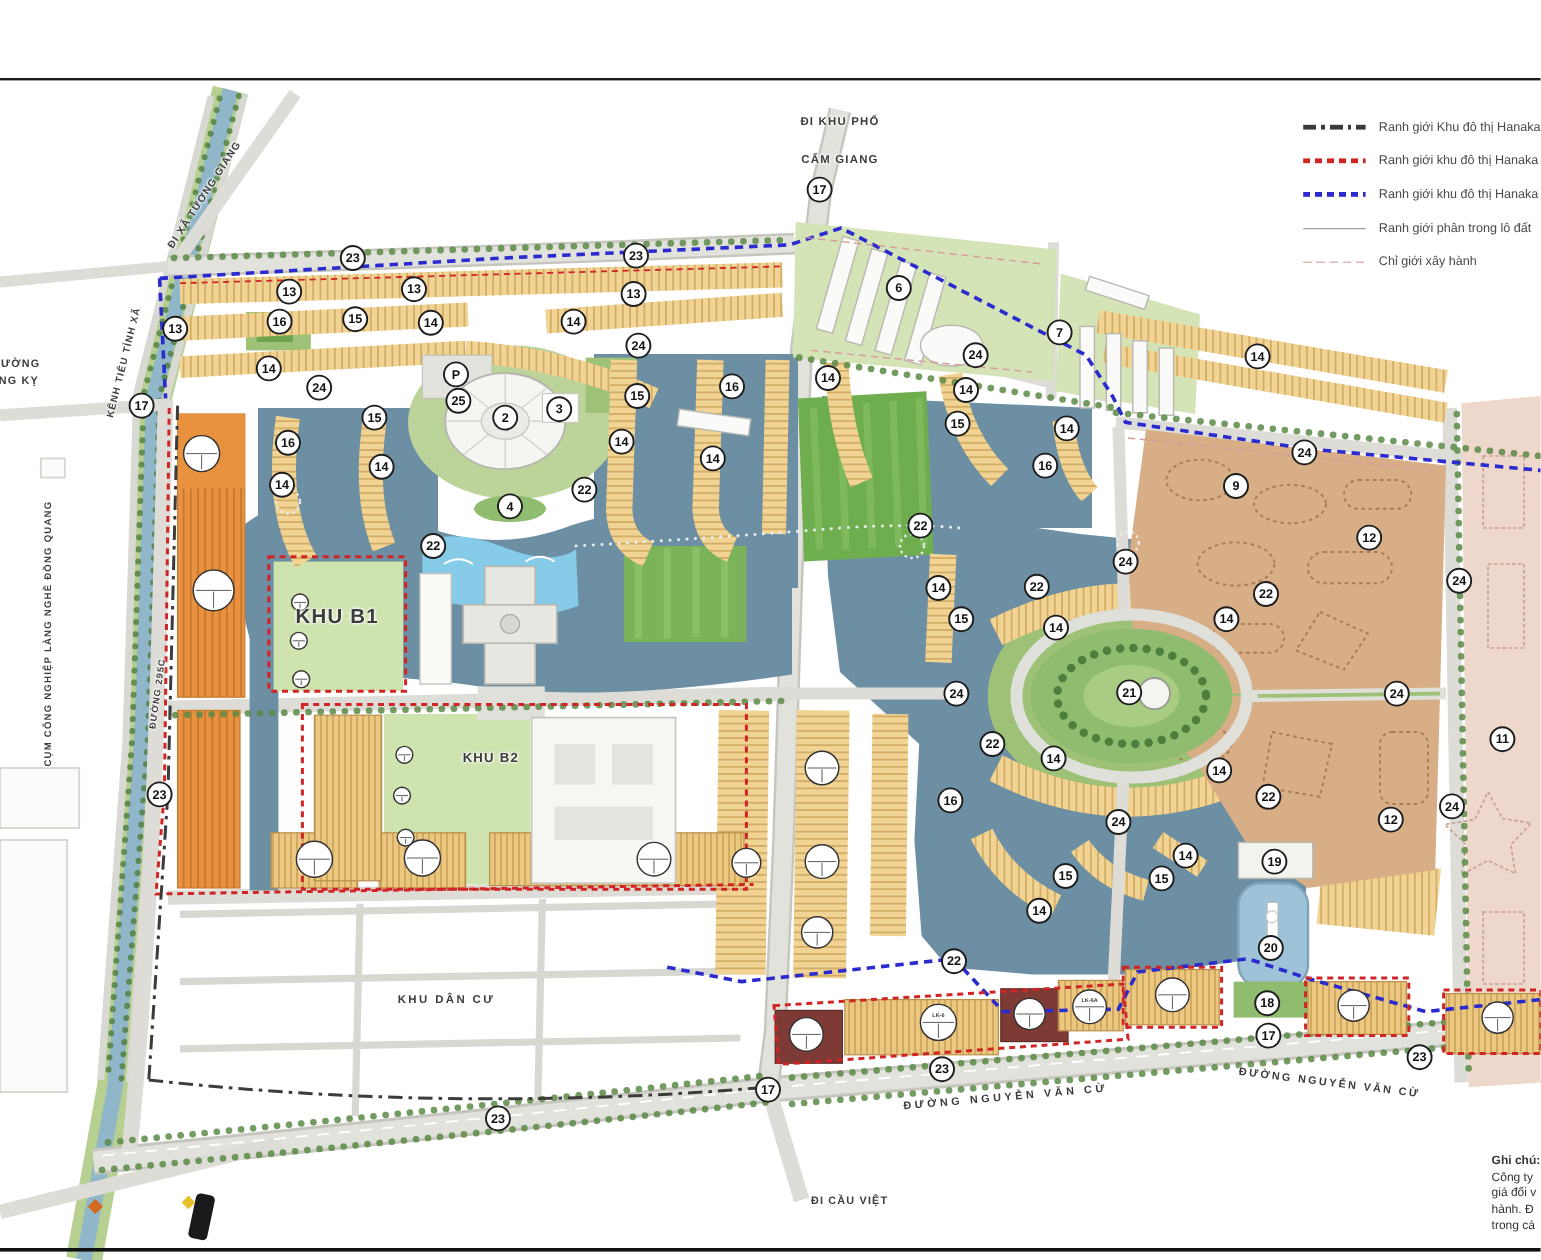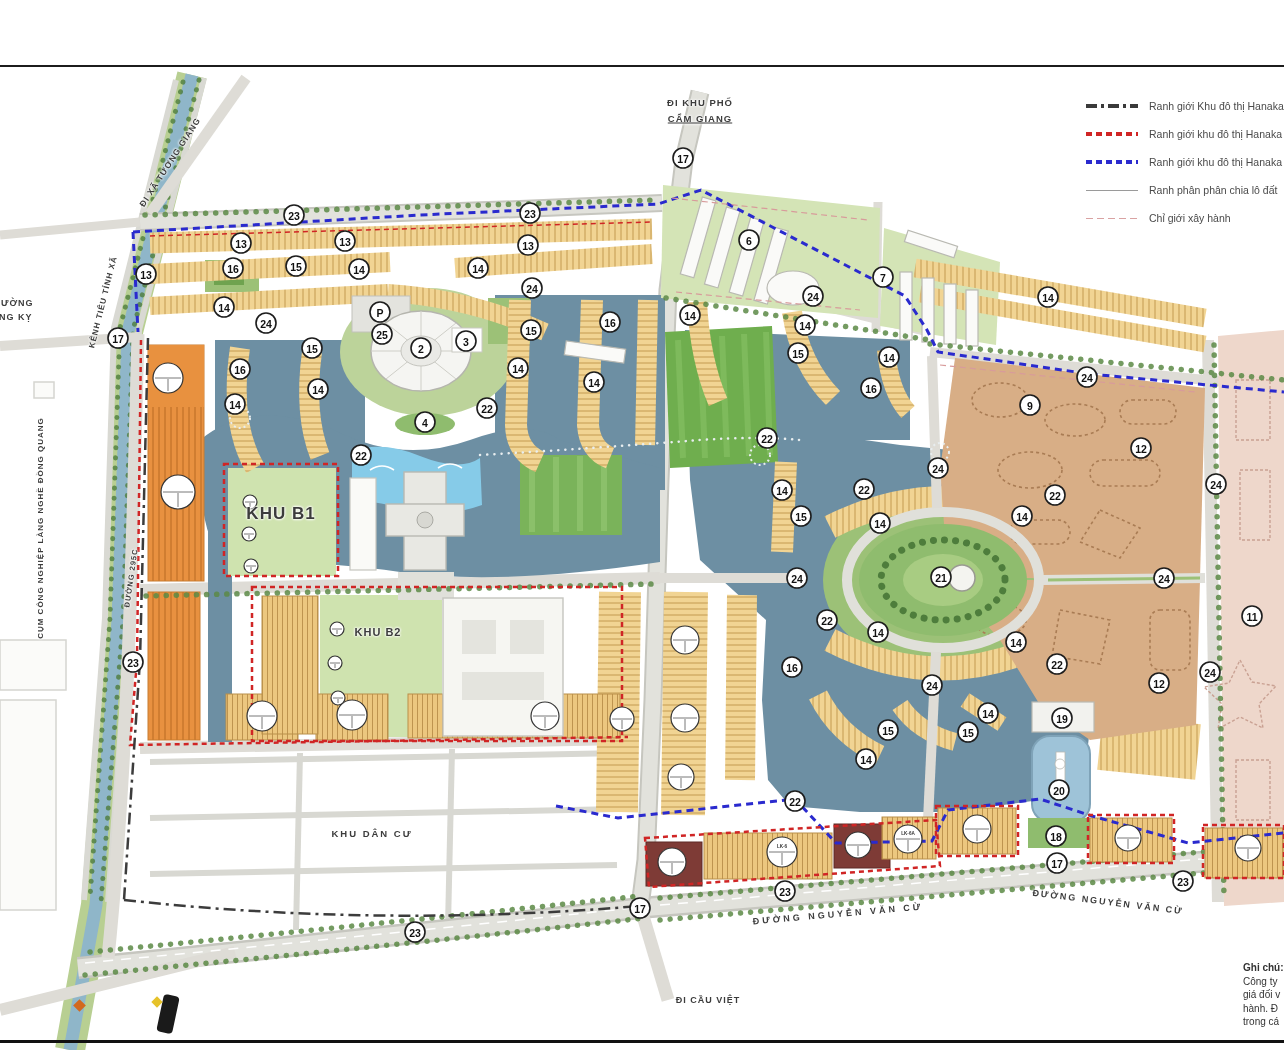--- a/index.html
+++ b/index.html
@@ -726,23 +726,23 @@
   <div class="hr-bottom"></div>
 
   <div id="labels">
       <div class="map-label" style="left: 170px; top: 162px; font-size: 8.5px; letter-spacing: 1px; transform: translate(-50%, -50%) rotate(-57deg);">ĐI XÃ TƯƠNG GIANG</div>
       <div class="map-label" style="left: 103px; top: 302px; font-size: 8px; letter-spacing: 1px; transform: translate(-50%, -50%) rotate(-76deg);">KÊNH TIÊU TỈNH XÃ</div>
       <div class="map-label" style="left: 10px; top: 303px; font-size: 9px; letter-spacing: 1px; transform: translate(-50%, -50%) rotate(0deg);">PHƯỜNG</div>
       <div class="map-label" style="left: 8px; top: 317px; font-size: 9px; letter-spacing: 1px; transform: translate(-50%, -50%) rotate(0deg);">ĐỒNG KỴ</div>
       <div class="map-label" style="left: 40px; top: 528px; font-size: 8px; letter-spacing: 1px; transform: translate(-50%, -50%) rotate(-90deg);">CỤM CÔNG NGHIỆP LÀNG NGHỀ ĐỒNG QUANG</div>
       <div class="map-label" style="left: 131px; top: 578px; font-size: 7.5px; letter-spacing: 1px; transform: translate(-50%, -50%) rotate(-82deg);">ĐƯỜNG 295C</div>
       <div class="map-label" style="left: 700px; top: 102px; font-size: 9.5px; letter-spacing: 1px; transform: translate(-50%, -50%) rotate(0deg);">ĐI KHU PHỐ</div>
-      <div class="map-label" style="left: 700px; top: 118px; font-size: 9.5px; letter-spacing: 1px; transform: translate(-50%, -50%) rotate(0deg); text-decoration: underline;">CẨM GIANG</div>
+      <div class="map-label" style="left: 700px; top: 133px; font-size: 9.5px; letter-spacing: 1px; transform: translate(-50%, -50%) rotate(0deg);">CẨM GIANG</div>
       <div class="map-label" style="left: 281px; top: 514px; font-size: 17px; letter-spacing: 1px; transform: translate(-50%, -50%) rotate(0deg);">KHU B1</div>
-      <div class="map-label" style="left: 372px; top: 632px; font-size: 11px; letter-spacing: 1px; transform: translate(-50%, -50%) rotate(0deg); padding-left: 12px;">KHU B2</div>
+      <div class="map-label" style="left: 403px; top: 632px; font-size: 11px; letter-spacing: 1px; transform: translate(-50%, -50%) rotate(0deg); padding-left: 12px;">KHU B2</div>
       <div class="map-label" style="left: 372px; top: 833px; font-size: 9.5px; letter-spacing: 2px; transform: translate(-50%, -50%) rotate(0deg);">KHU DÂN CƯ</div>
       <div class="map-label" style="left: 838px; top: 914px; font-size: 9px; letter-spacing: 3px; transform: translate(-50%, -50%) rotate(-5deg);">ĐƯỜNG NGUYỄN VĂN CỪ</div>
       <div class="map-label" style="left: 1108px; top: 902px; font-size: 9px; letter-spacing: 2px; transform: translate(-50%, -50%) rotate(7deg);">ĐƯỜNG NGUYỄN VĂN CỪ</div>
       <div class="map-label" style="left: 690px; top: 1000px; font-size: 9px; letter-spacing: 1px; transform: translate(-50%, -50%) rotate(0deg); padding-left: 36px;">ĐI CẦU VIỆT</div>
     </div>
 
   <div id="legend">
       <div class="leg-row">
         <span class="sw sw-dashdot-black"></span>
         <span class="leg-label">Ranh giới Khu đô thị Hanaka - H</span>
@@ -750,21 +750,21 @@
       <div class="leg-row">
         <span class="sw sw-dashed-red"></span>
         <span class="leg-label">Ranh giới khu đô thị Hanaka đã p</span>
       </div>
       <div class="leg-row">
         <span class="sw sw-dashed-blue"></span>
         <span class="leg-label">Ranh giới khu đô thị Hanaka mở</span>
       </div>
       <div class="leg-row">
         <span class="sw sw-solid-gray"></span>
-        <span class="leg-label">Ranh phân phân chia lô đất</span>
+        <span class="leg-label">Ranh giới phân trong lô đất</span>
       </div>
       <div class="leg-row">
         <span class="sw sw-dashed-pink"></span>
         <span class="leg-label">Chỉ giới xây hành</span>
       </div>
     </div>
 
   <div id="notes">
     <div class="note-title">Ghi chú:</div>
     <div id="note-lines">

